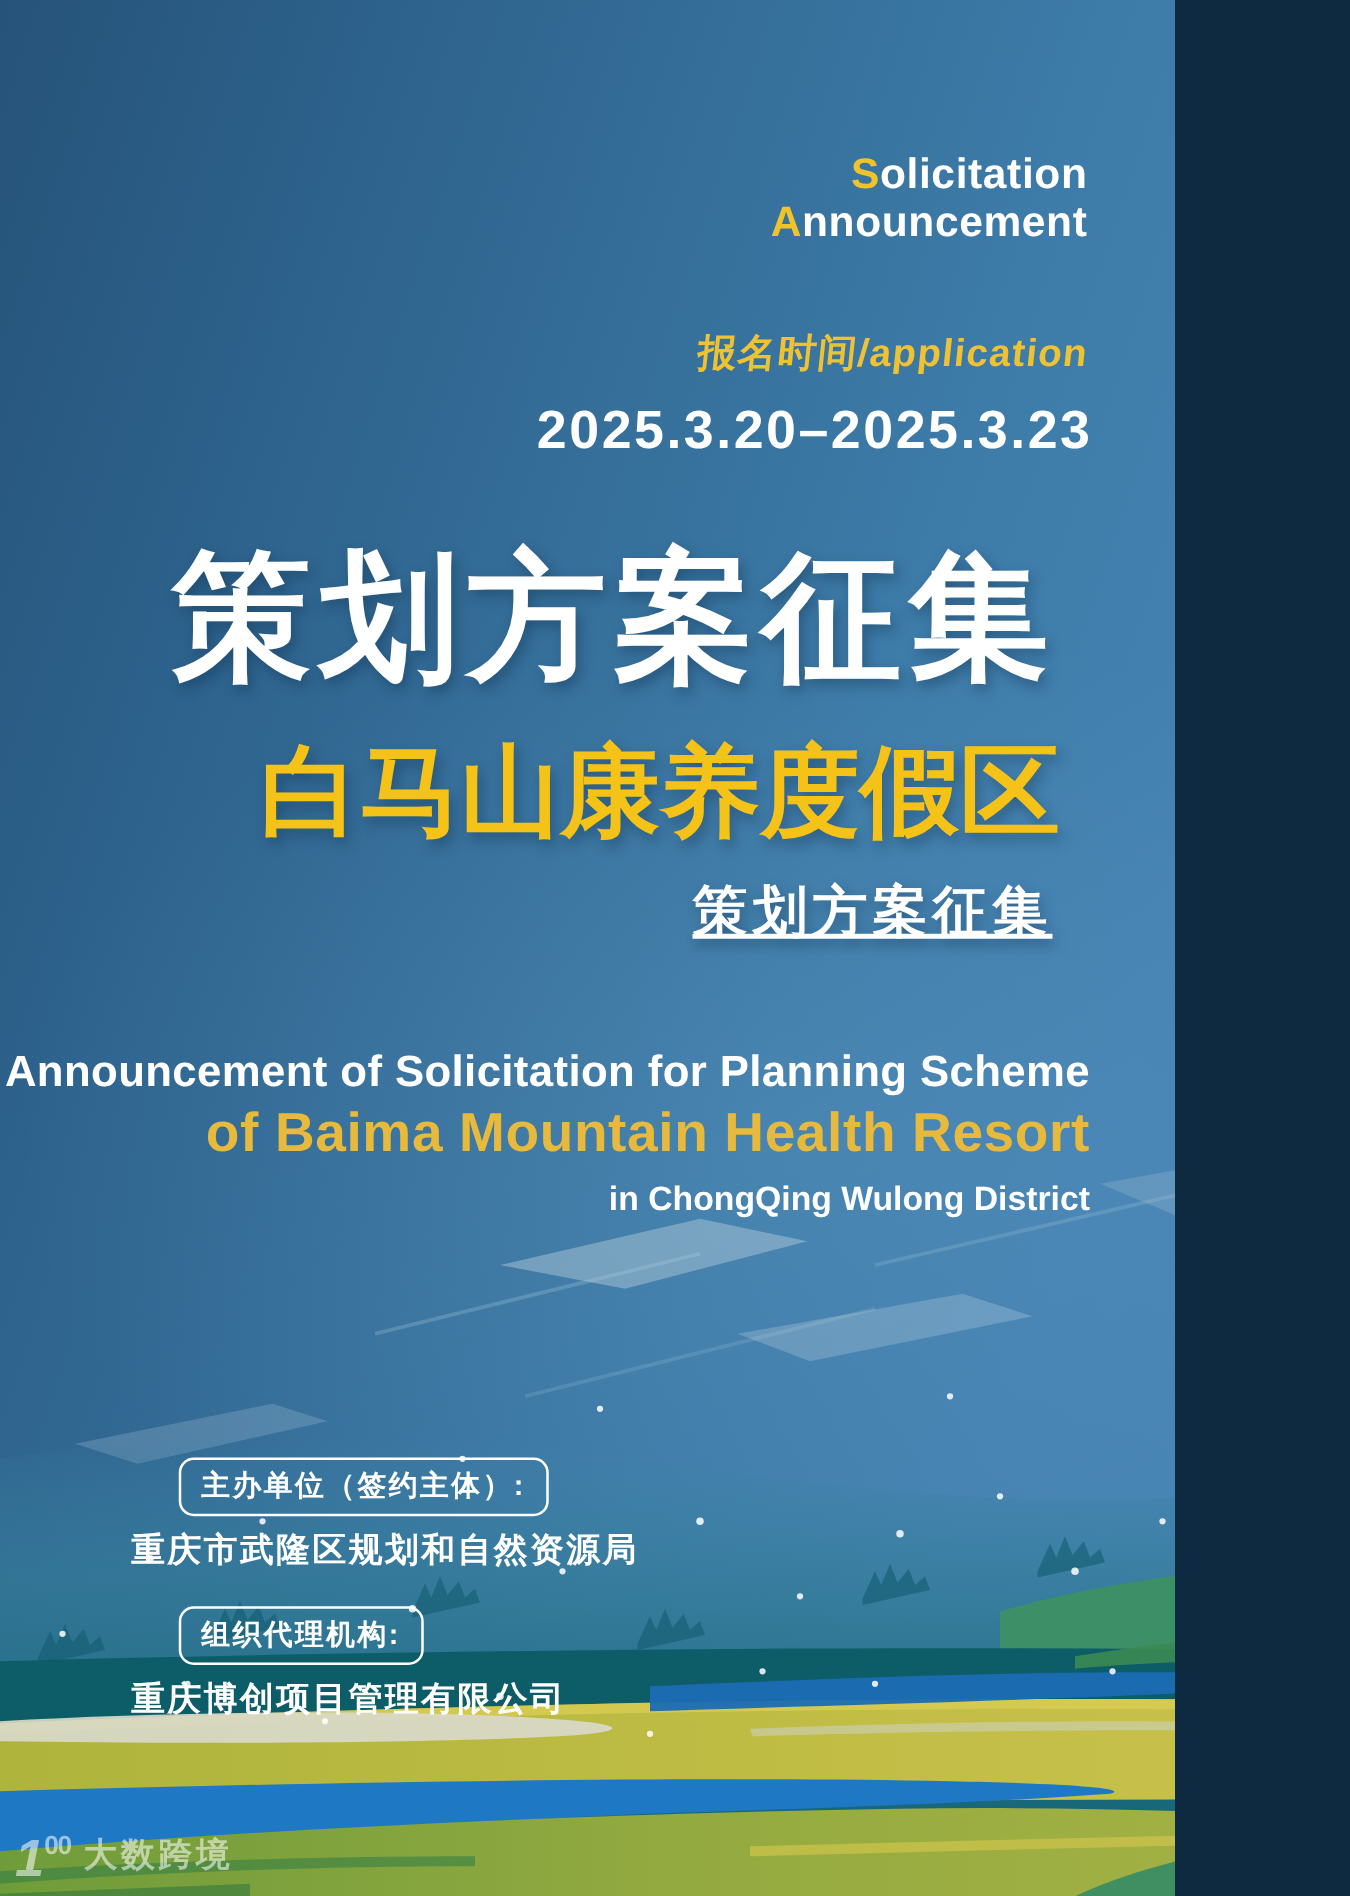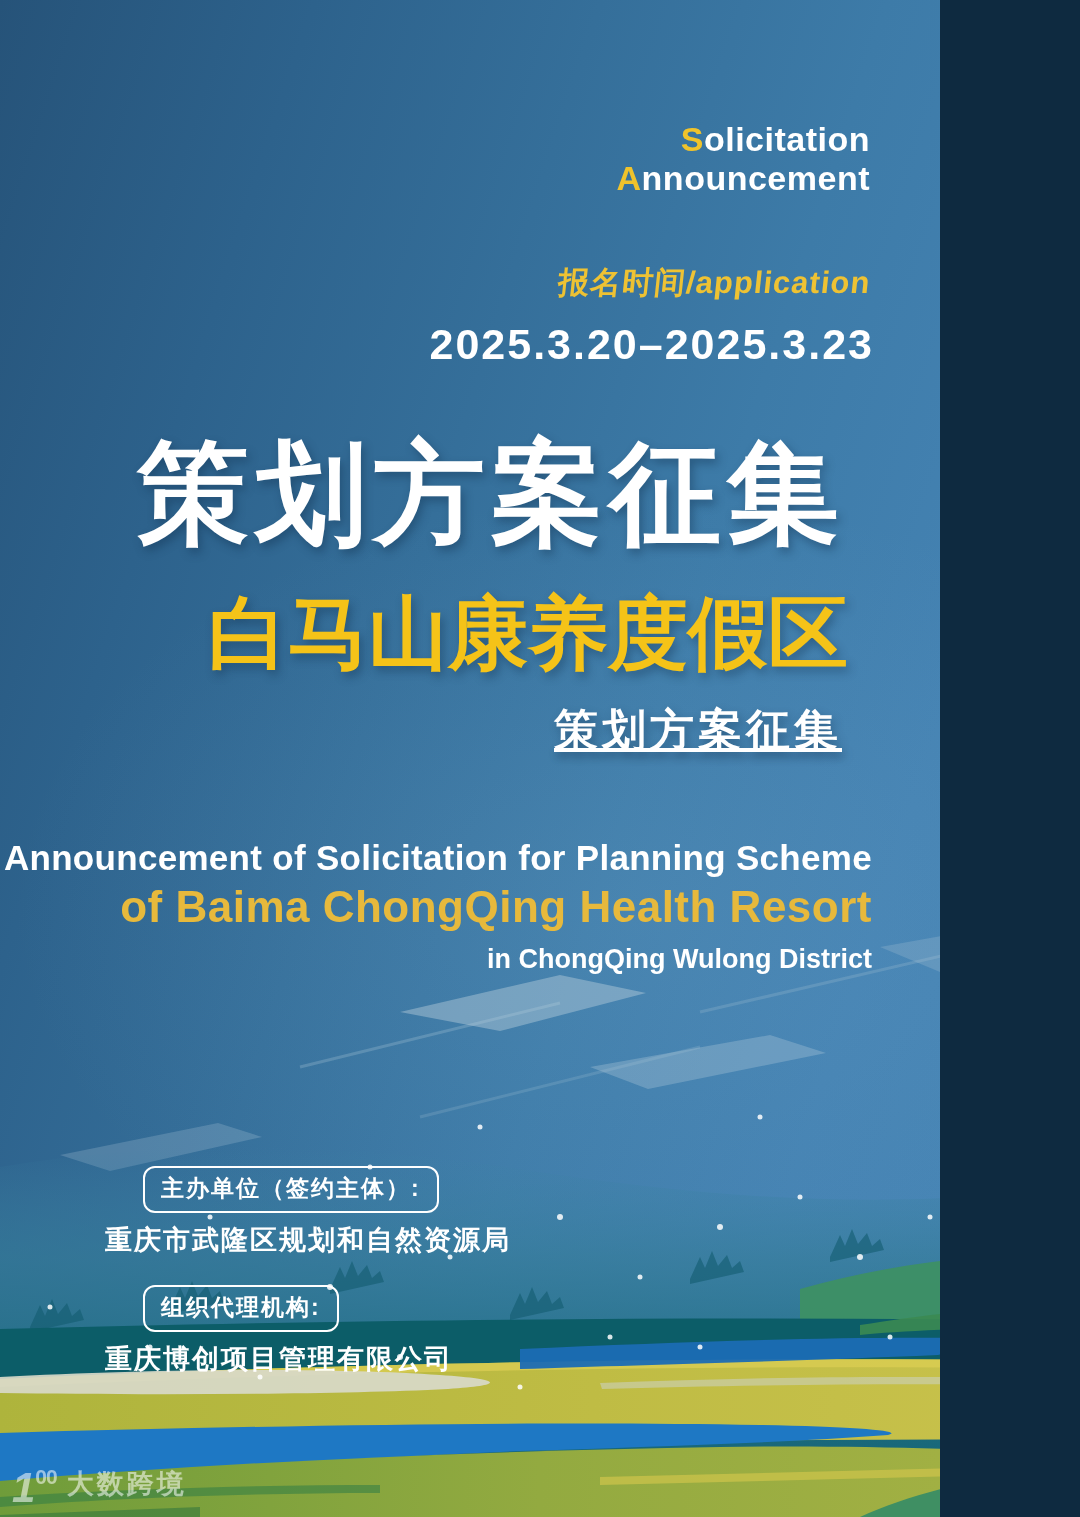--- a/index.html
+++ b/index.html
@@ -150,21 +150,21 @@
   </div>
 
   <div class="abs right-align app-label">报名时间/application</div>
   <div class="abs right-align date-range">2025.3.20–2025.3.23</div>
 
   <h1 class="abs right-align zh1 zh-shadow">策划方案征集</h1>
   <div class="abs right-align zh2 zh-shadow">白马山康养度假区</div>
   <div class="abs right-align zh3 zh-shadow">策划方案征集</div>
 
   <div class="abs right-align en1">Announcement of Solicitation for Planning Scheme</div>
-  <div class="abs right-align en2">of Baima ChongQing Health Resort</div>
+  <div class="abs right-align en2">of Baima Mountain Health Resort</div>
   <div class="abs right-align en3">in ChongQing Wulong District</div>
 
   <div class="abs org-section">
     <div>
       <span class="org-box"><span>主办单位（签约主体）:</span></span>
     </div>
     <div class="org-name">重庆市武隆区规划和自然资源局</div>
     <div>
       <span class="org-box"><span>组织代理机构:</span></span>
     </div>

